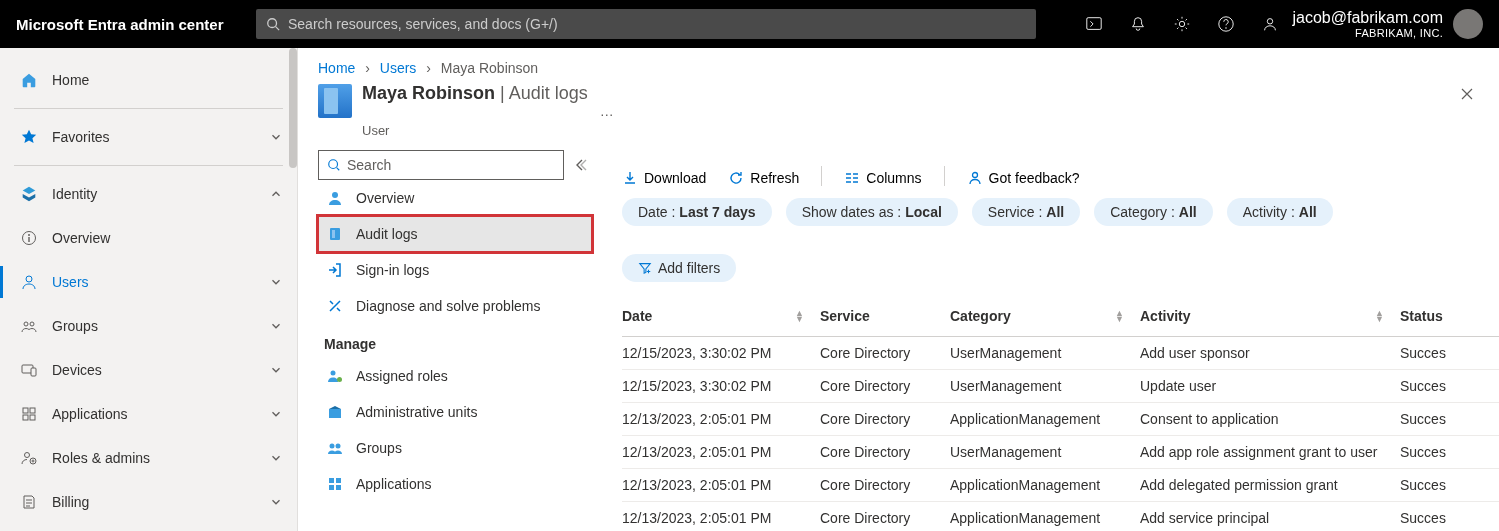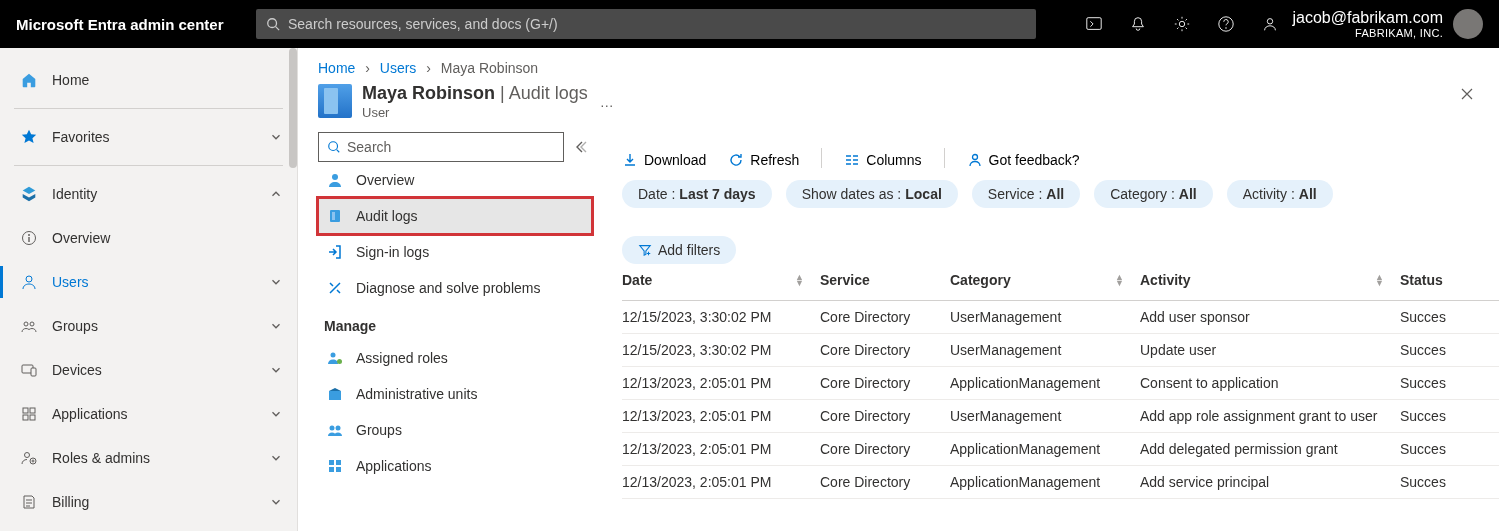--- a/index.html
+++ b/index.html
@@ -117,21 +117,21 @@
     content:"";
     position:absolute;
     left:6px; top:4px;
     width:14px; height:26px;
     background:#8bc3f0;
     border-radius:1px;
   }
   .hdr .titles { line-height:1.1;}
   .hdr .t1 { font-size:18px; font-weight:600;}
   .hdr .t1 .thin { font-weight:400; color:#605e5c;}
-  .hdr .sub { font-size:13px; color:#605e5c; margin-top:2px;}
+  .hdr .sub { font-size:13px; color:#605e5c; margin-top:20px;}
   .hdr .more { margin-left:12px; color:#605e5c; align-self:center;}
   .hdr .close {
     position:absolute;
     right:24px;
     top:6px;
     font-size:18px;
     color:#605e5c;
   }
   .secondrow { display:flex; }
   .rmenu { width: 280px; padding-right: 6px; }
@@ -178,21 +178,21 @@
     height:36px;
     gap:22px;
     color:#000000;
     border-bottom: none;
     margin-bottom: 12px;
   }
   .cmdbar .vdiv { width:1px; height:20px; background:#d2d0ce;}
   .cmdbar .cmd { display:flex; align-items:center; gap:6px;}
   .cmdbar .cmd .ci { color:#0078d4; }
   .cmdbar .cmd.feedback .ci { color:#0078d4;}
-  .pillrow { display:flex; gap:14px; flex-wrap:wrap; }
+  .pillrow { display:flex; gap:14px; flex-wrap:wrap; margin-bottom:18px;}
   .pill {
     background:#e5f1fb;
     border-radius:16px;
     padding:6px 16px;
     font-size:14px;
     display:inline-flex;
     align-items:center;
   }
   .pill .pk { color:#323130; }
   .pill .pv { font-weight:600; margin-left:4px;}

